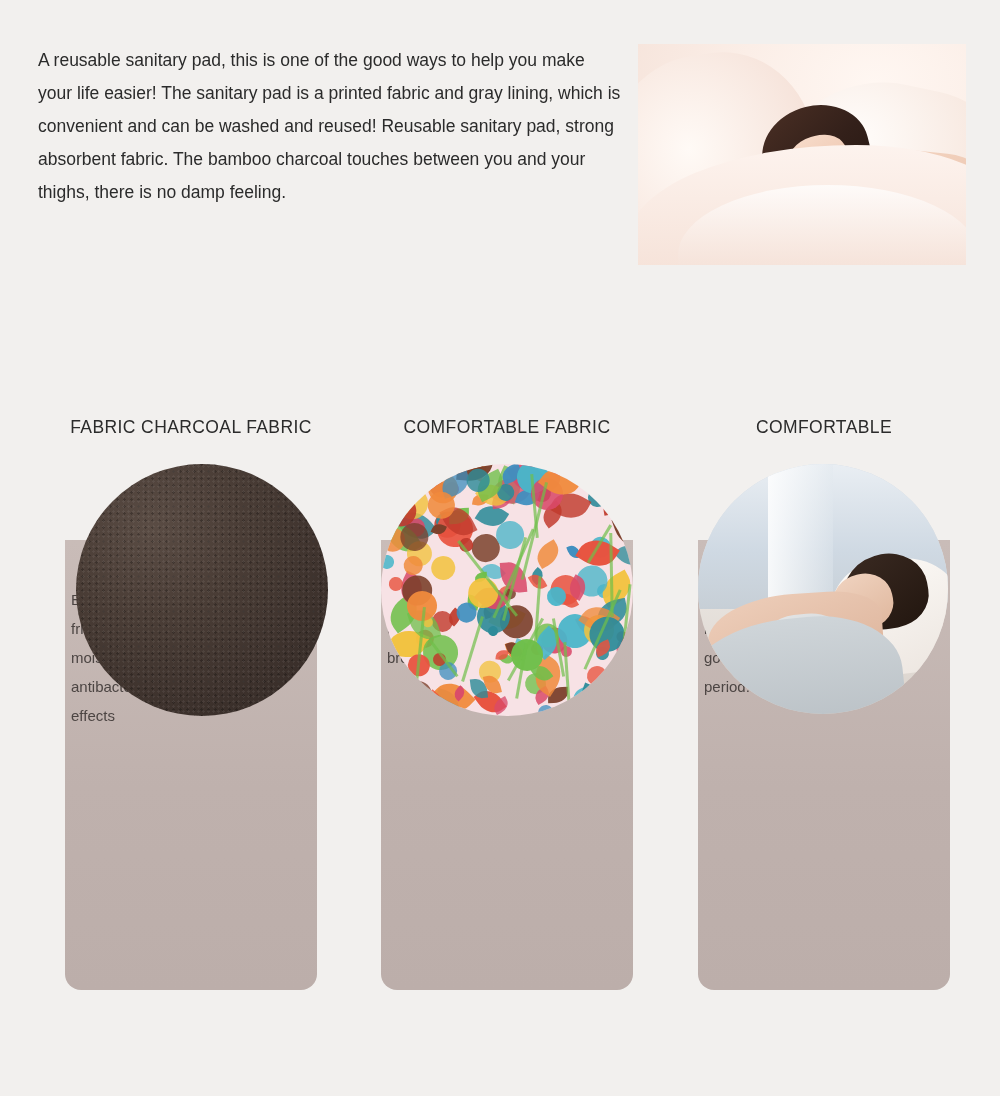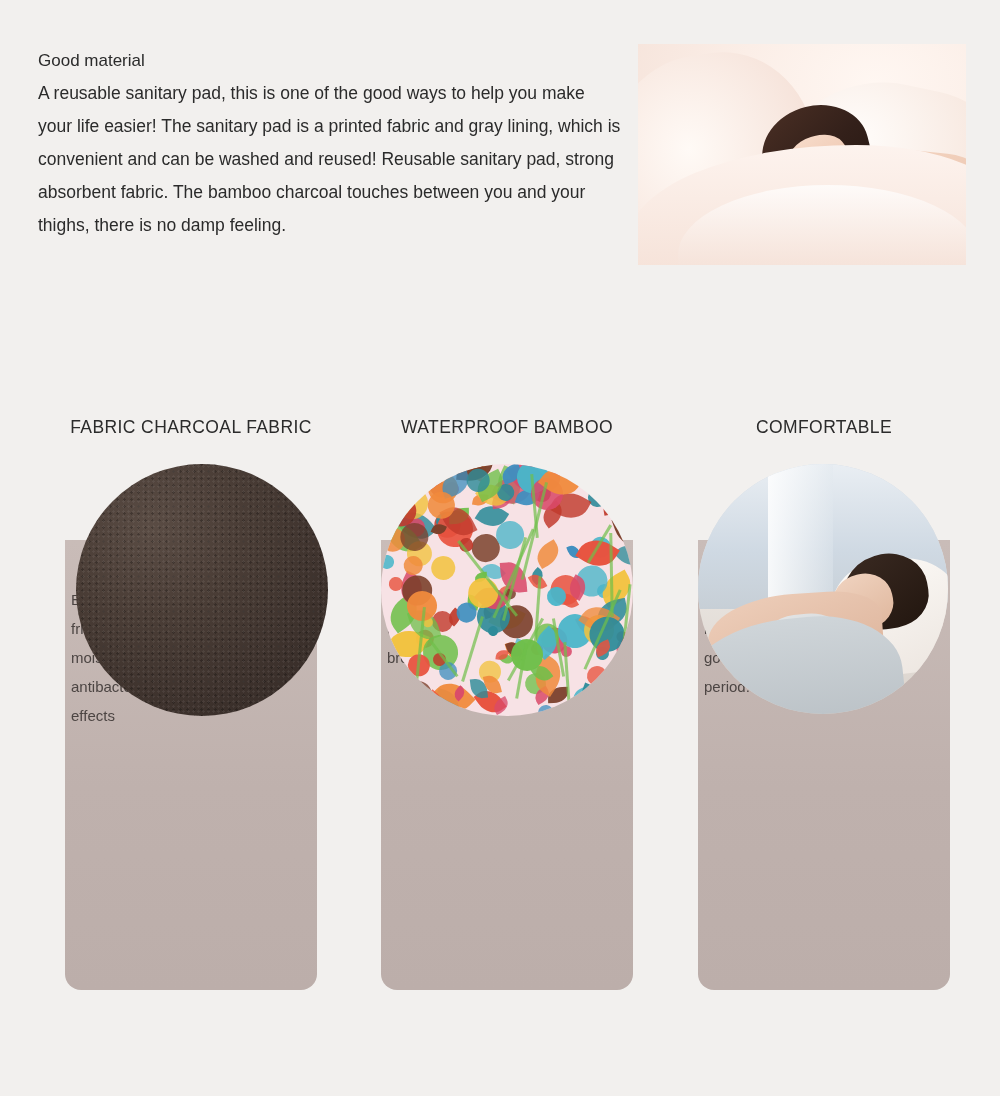--- a/index.html
+++ b/index.html
@@ -265,21 +265,20 @@
     width: 34%; height: 26%;
     background: linear-gradient(160deg, #e4e6e7 0%, #c9cdd0 100%);
     border-radius: 40% 45% 30% 35%;
     transform: rotate(-6deg);
   }
 </style>
 </head>
 <body>
 
 <div class="intro">
-  <div class="intro-heading">Good material</div>
   <div class="intro-body">A reusable sanitary pad, this is one of the good ways to help you make your life easier! The sanitary pad is a printed fabric and gray lining, which is convenient and can be washed and reused! Reusable sanitary pad, strong absorbent fabric. The bamboo charcoal touches between you and your thighs, there is no damp feeling.</div>
 </div>
 
 <div class="hero-photo">
   <div class="sky"></div>
   <div class="duvet2"></div>
   <div class="pillow-left"></div>
   <div class="hair"></div>
   <div class="face"></div>
   <div class="shoulder"></div>
@@ -292,21 +291,21 @@
 
   <div class="card">
     <div class="card-title">FABRIC CHARCOAL FABRIC</div>
     <div class="card-body"></div>
     <div class="swatch swatch-charcoal"></div>
     <div class="card-desc">Bamboo charcoal fabric is skin-friendly and comfortable, has moisture-absorbing, breathable,
 antibacterial and antibacterial effects</div>
   </div>
 
   <div class="card">
-    <div class="card-title">WATERPROOF BAMBOO</div>
+    <div class="card-title">COMFORTABLE FABRIC</div>
     <div class="card-body"></div>
     <div class="swatch swatch-floral" id="floral">
         <div class="petal" style="width: 34.027px; height: 27.2216px; left: 17.8685px; top: 47.8833px; background: rgb(46, 139, 153); transform: rotate(49deg); opacity: 0.82;"></div>
         <div class="petal" style="width: 33.0609px; height: 26.4487px; left: 6.28628px; top: 135.71px; background: rgb(111, 191, 74); transform: rotate(144deg); opacity: 0.87;"></div>
         <div class="dot" style="width: 26.4618px; height: 26.4618px; left: 160.388px; top: 163.01px; background: rgb(217, 74, 106); transform: rotate(214deg); opacity: 0.92;"></div>
         <div class="dot" style="width: 20.9822px; height: 20.9822px; left: 51.4177px; top: 147.24px; background: rgb(192, 57, 43); transform: rotate(269deg); opacity: 0.8;"></div>
         <div class="dot" style="width: 13.9591px; height: 13.9591px; left: 64.4577px; top: 18.478px; background: rgb(217, 74, 106); transform: rotate(74deg); opacity: 0.83;"></div>
         <div class="petal" style="width: 20.5059px; height: 16.4047px; left: 101.595px; top: 136.431px; background: rgb(122, 63, 42); transform: rotate(162deg); opacity: 0.94;"></div>
         <div class="dot" style="width: 19.3397px; height: 19.3397px; left: 25.0152px; top: 54.3701px; background: rgb(217, 74, 106); transform: rotate(13deg); opacity: 0.89;"></div>
         <div class="dot" style="width: 14.1855px; height: 14.1855px; left: 216.382px; top: 120.312px; background: rgb(73, 181, 201); transform: rotate(309deg); opacity: 0.85;"></div>

